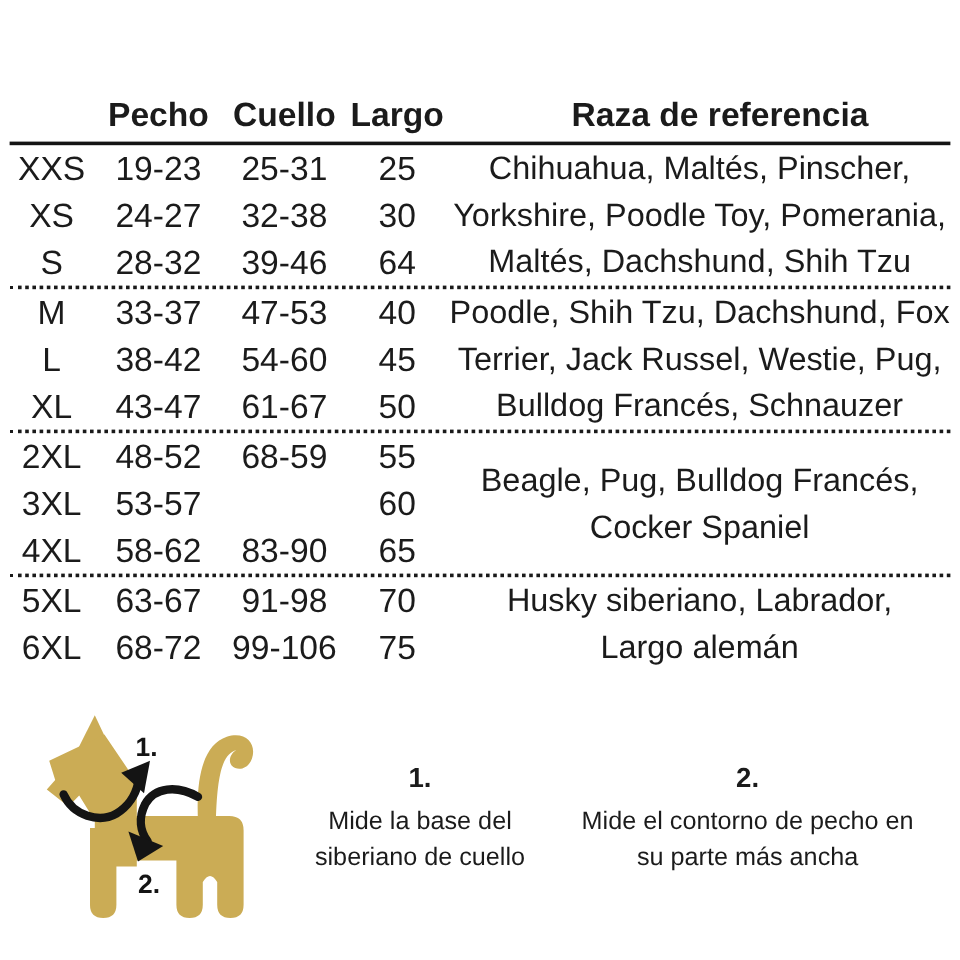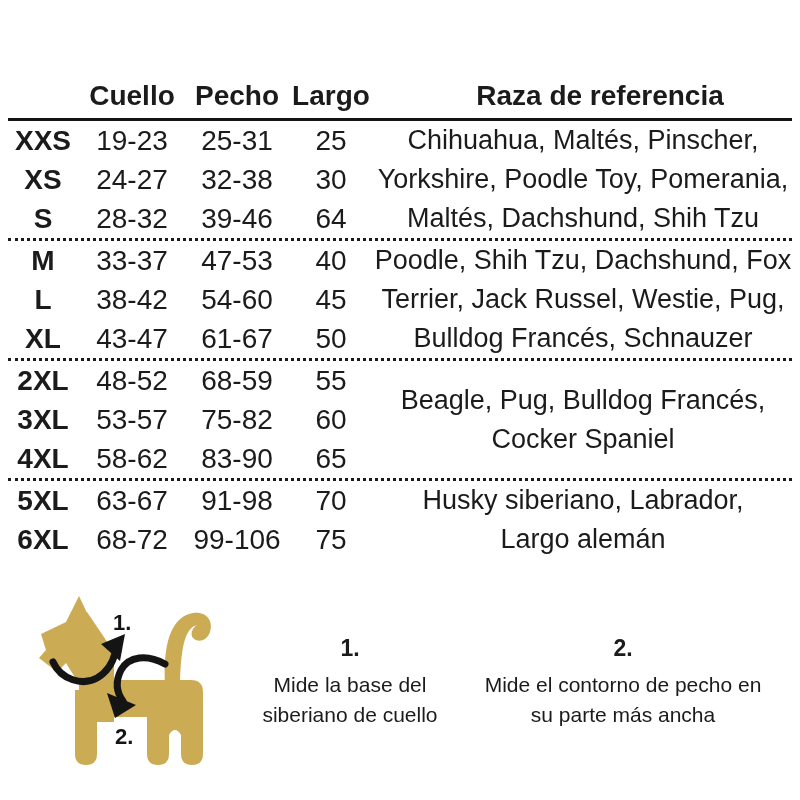--- a/index.html
+++ b/index.html
@@ -19,21 +19,21 @@
   .header-row .h-raza{padding-left:34px;}
   .group{
     display:grid;grid-template-columns:70px 108px 102px 86px 1fr;
     grid-auto-rows:39px;
   }
   .group.sep{border-top:3px dotted #1a1a1a;}
   .cell{
     display:flex;align-items:center;justify-content:center;
     font-size:28px;white-space:nowrap;
   }
-  .cell.size{grid-column:1;font-weight:bold;}
+  .cell.size{grid-column:1;font-weight:normal;}
   .cell.cuello{grid-column:2;}
   .cell.pecho{grid-column:3;}
   .cell.largo{grid-column:4;}
   .breeds{
     grid-column:5;display:flex;flex-direction:column;
     justify-content:center;
   }
   .breed-line{font-size:27px;line-height:39px;white-space:nowrap;text-align:center;}
   
   .dog-diagram{position:absolute;left:35px;top:592px;width:190px;height:205px;}
@@ -44,22 +44,22 @@
   .note-line{font-size:21px;line-height:30px;white-space:nowrap;}
 </style>
 </head>
 <body>
 
 <div class="page">
 
   <div class="size-table">
     <div class="header-row">
       <div class="hcell"></div>
+      <div class="hcell">Pecho</div>
       <div class="hcell">Cuello</div>
-      <div class="hcell">Pecho</div>
       <div class="hcell">Largo</div>
       <div class="hcell h-raza">Raza de referencia</div>
     </div>
     <div id="groups">
         <div class="group">
           <div class="cell size" style="grid-row: 1;">XXS</div>
           <div class="cell cuello" style="grid-row: 1;">19-23</div>
           <div class="cell pecho" style="grid-row: 1;">25-31</div>
           <div class="cell largo" style="grid-row: 1;">25</div>
           <div class="cell size" style="grid-row: 2;">XS</div>
@@ -95,21 +95,20 @@
             <div class="breed-line">Bulldog Francés, Schnauzer</div>
           </div>
         </div>
         <div class="group sep">
           <div class="cell size" style="grid-row: 1;">2XL</div>
           <div class="cell cuello" style="grid-row: 1;">48-52</div>
           <div class="cell pecho" style="grid-row: 1;">68-59</div>
           <div class="cell largo" style="grid-row: 1;">55</div>
           <div class="cell size" style="grid-row: 2;">3XL</div>
           <div class="cell cuello" style="grid-row: 2;">53-57</div>
-          <div class="cell pecho" style="grid-row: 2;">75-82</div>
           <div class="cell largo" style="grid-row: 2;">60</div>
           <div class="cell size" style="grid-row: 3;">4XL</div>
           <div class="cell cuello" style="grid-row: 3;">58-62</div>
           <div class="cell pecho" style="grid-row: 3;">83-90</div>
           <div class="cell largo" style="grid-row: 3;">65</div>
           <div class="breeds" style="grid-row: 1 / span 3;">
             <div class="breed-line">Beagle, Pug, Bulldog Francés,</div>
             <div class="breed-line">Cocker Spaniel</div>
           </div>
         </div>

